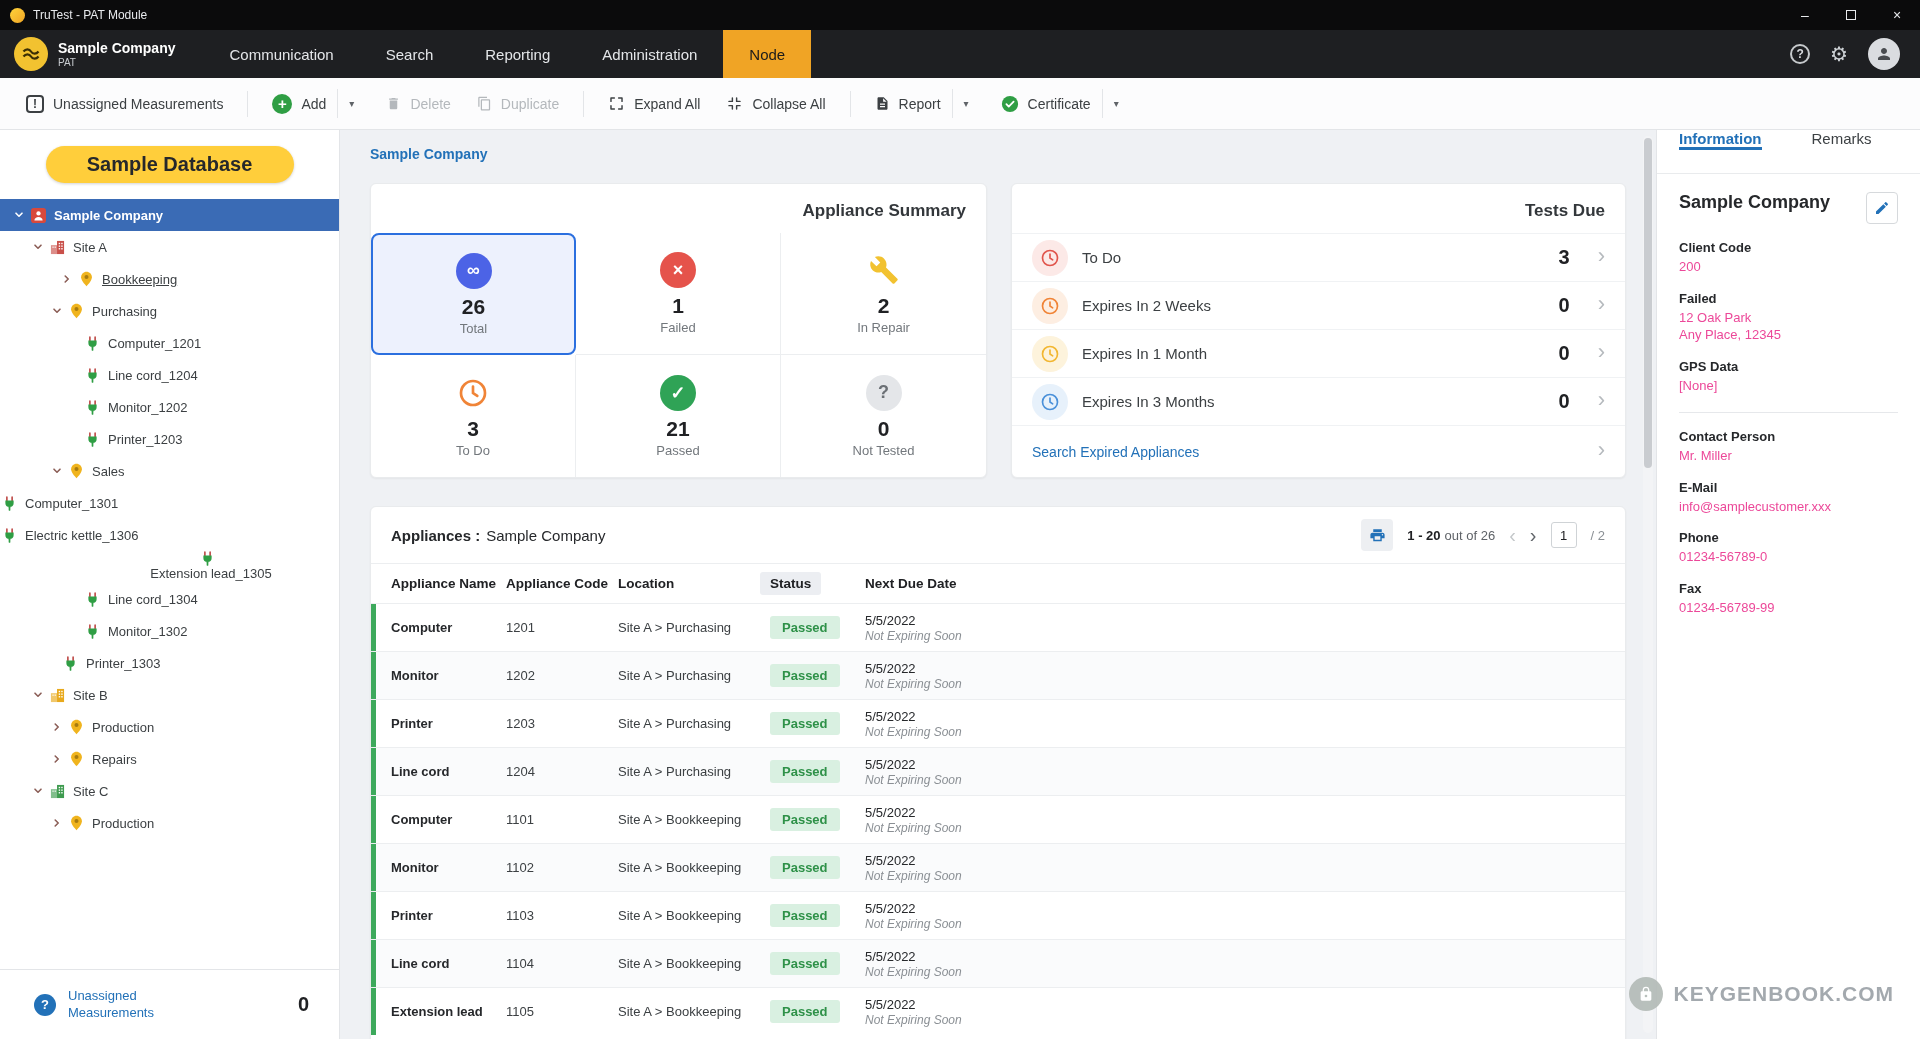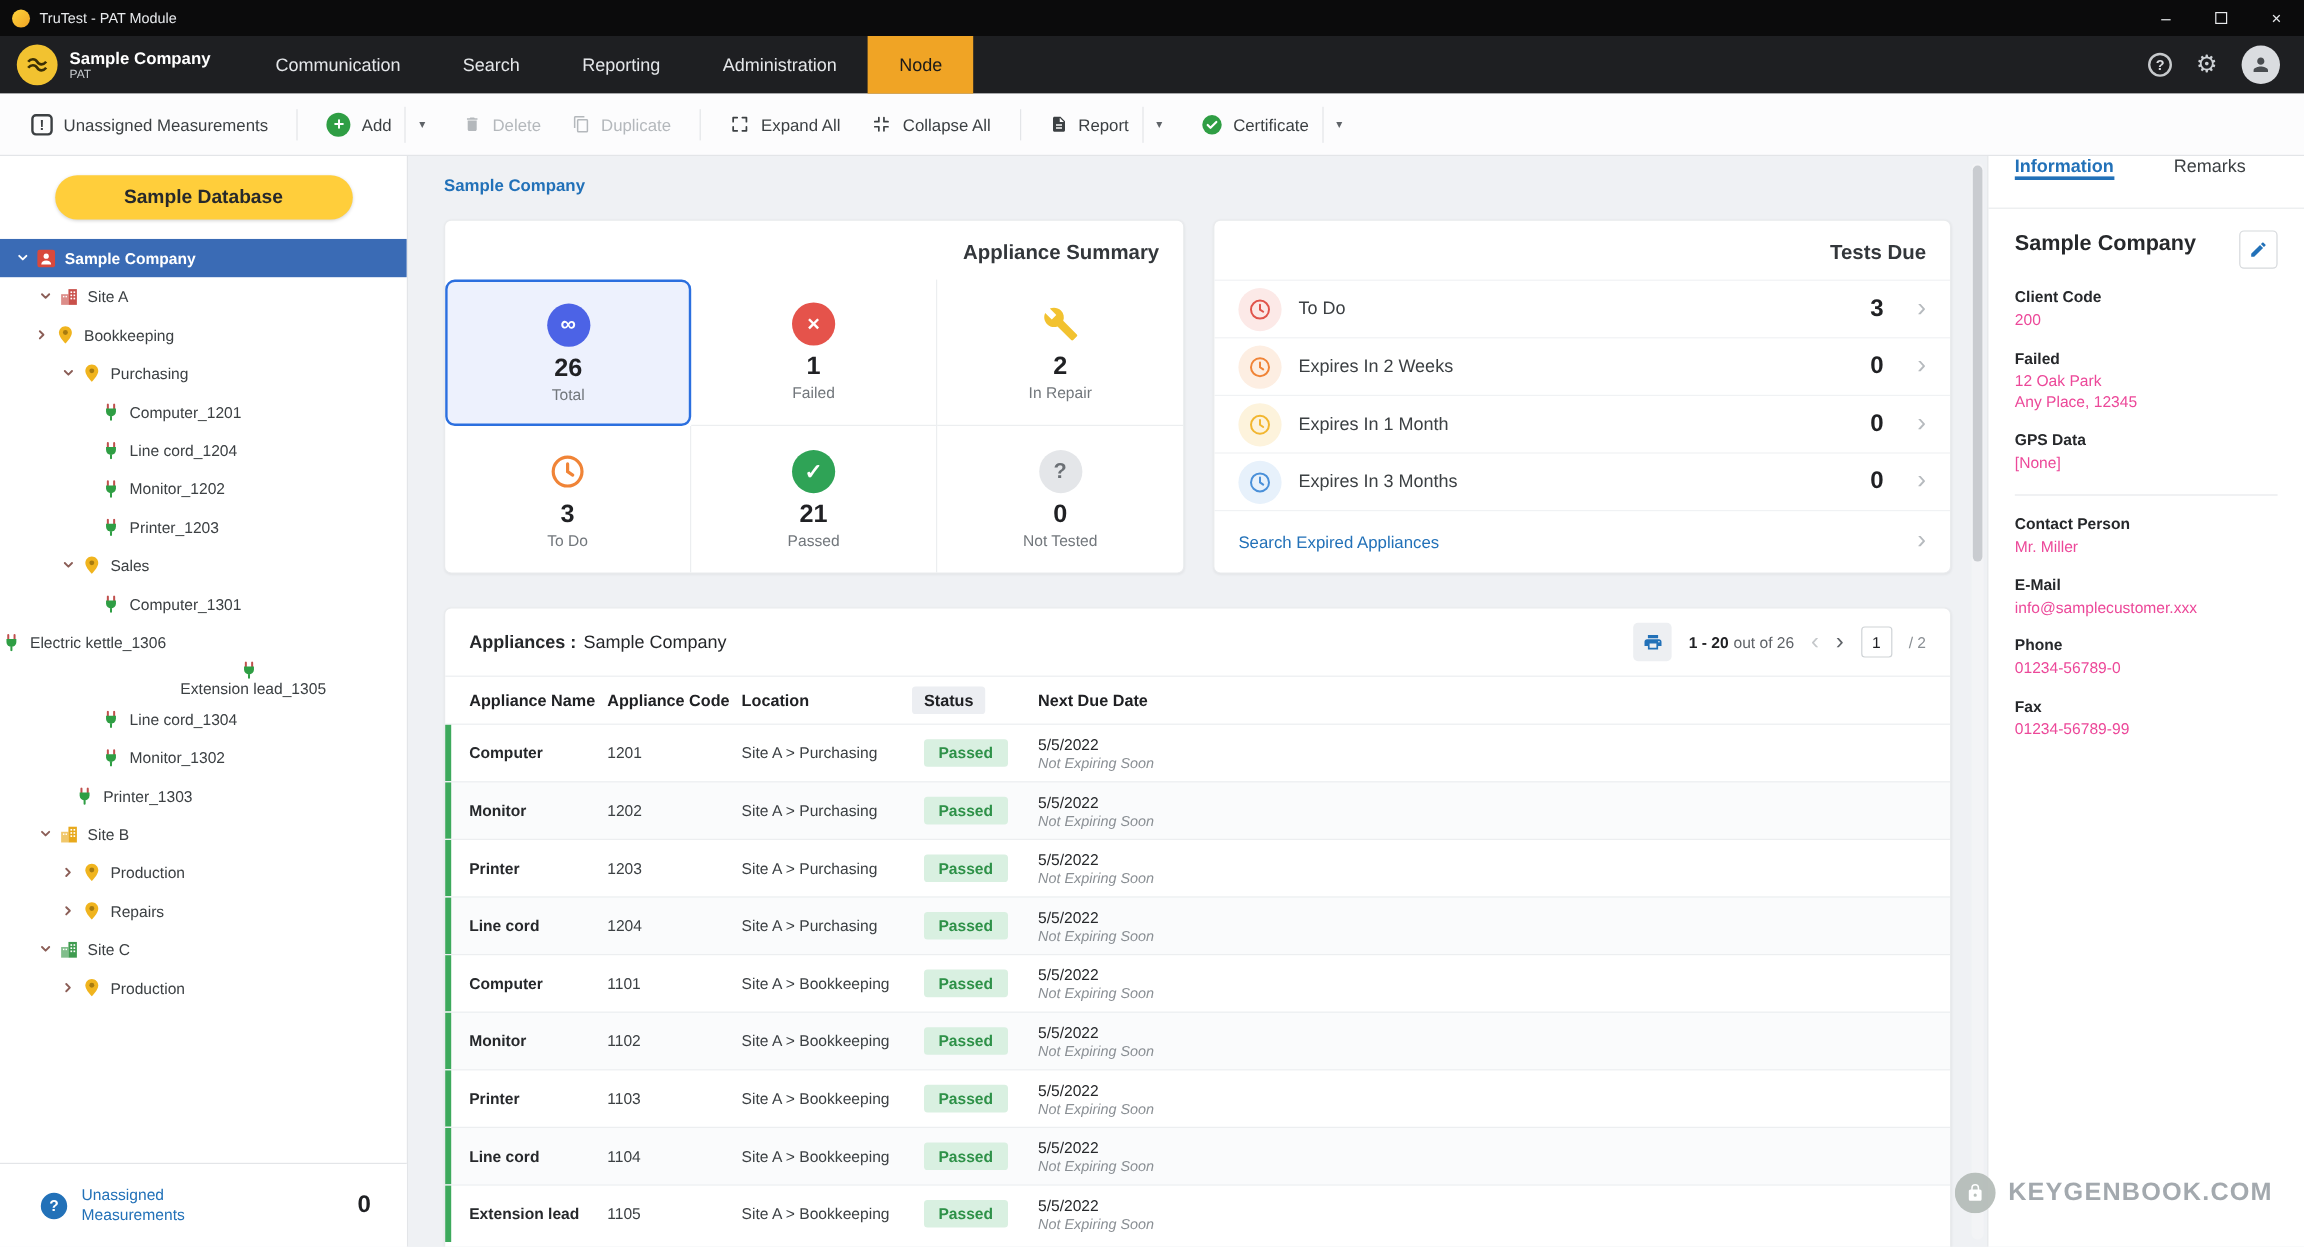--- a/index.html
+++ b/index.html
@@ -41,21 +41,21 @@
   .tsep { width:1px; height:26px; background:#E3E5E8; margin:0 8px; }
   .warn-box { width:18px; height:18px; border:2px solid #3C4043; border-radius:4px; display:inline-flex; align-items:center; justify-content:center; font-size:12px; font-weight:700; color:#3C4043; }
   .add-circle { width:20px; height:20px; border-radius:50%; background:#2F9E44; color:#fff; display:inline-flex; align-items:center; justify-content:center; font-size:15px; font-weight:700; line-height:1; }
   .ticon { display:inline-flex; align-items:center; }
 
   
   .app-body { display:flex; height:909px; }
 
   
   .sidebar { width:340px; background:#fff; border-right:1px solid #E3E5E8; position:relative; display:flex; flex-direction:column; }
-  .db-btn { margin:16px auto 6px; width:248px; height:37px; border:none; border-radius:19px; background:#FFCE3B; font-family:inherit; font-size:16px; font-weight:700; color:#26282B; cursor:pointer; box-shadow:0 1px 3px rgba(0,0,0,.18); }
+  .db-btn { margin:16px auto 6px; width:248px; height:37px; border:none; border-radius:19px; background:#FFCE3B; font-family:inherit; font-size:20px; font-weight:700; color:#26282B; cursor:pointer; box-shadow:0 1px 3px rgba(0,0,0,.18); }
   .tree { margin-top:10px; flex:1; overflow:hidden; padding-bottom:72px; }
   .tree-item { display:flex; align-items:center; height:32px; font-size:13px; color:#3C4043; cursor:pointer; }
   .tree-item.selected { background:#3A6BB5; color:#fff; font-weight:700; }
   .tw-arrow { width:14px; display:inline-flex; justify-content:center; align-items:center; color:#8B5E57; margin-right:3px; }
   .tree-item.selected .tw-arrow { color:#fff; }
   .tw-arrow.right svg { transform:rotate(-90deg); }
   .tw-icon { width:18px; display:inline-flex; justify-content:center; align-items:center; margin-right:7px; }
   .side-footer { position:absolute; bottom:0; left:0; right:0; height:70px; border-top:1px solid #E3E5E8; display:flex; align-items:center; gap:12px; padding:0 30px 0 34px; background:#fff; cursor:pointer; }
   .info-ic { width:22px; height:22px; border-radius:50%; background:#2271B8; color:#fff; display:flex; align-items:center; justify-content:center; font-size:13px; font-weight:700; flex:0 0 auto; }
   .sf-label { color:#2271B8; font-size:13px; line-height:1.25; width:112px; }
@@ -300,21 +300,21 @@
               <rect x="9.3" y="5.8" width="1.5" height="1.5" fill="#fff"></rect>
               <rect x="12" y="5.8" width="1.5" height="1.5" fill="#fff"></rect>
               <rect x="9.3" y="8.6" width="1.5" height="1.5" fill="#fff"></rect>
               <rect x="12" y="8.6" width="1.5" height="1.5" fill="#fff"></rect>
               <rect x="2.6" y="7" width="1.3" height="1.3" fill="#fff"></rect>
               <rect x="4.9" y="7" width="1.3" height="1.3" fill="#fff"></rect>
             </svg>
           </span>
       <span class="tw-label">Site A</span>
     </div>
-        <div class="tree-item" style="padding-left: 28px;">
+        <div class="tree-item" style="padding-left: 60px; text-decoration: underline;">
       <span class="tw-arrow right">
             <svg width="10" height="10" viewBox="0 0 10 10" fill="none">
               <path d="M2 3.2 5 6.2 8 3.2" stroke="currentColor" stroke-width="1.6" stroke-linecap="round" stroke-linejoin="round"></path>
             </svg>
           </span>
       <span class="tw-icon">
             <svg width="13" height="16" viewBox="0 0 14 17">
               <path d="M7 0.8c3.2 0 5.8 2.6 5.8 5.8 0 4.1-5.8 9.6-5.8 9.6S1.2 10.7 1.2 6.6C1.2 3.4 3.8 0.8 7 0.8Z" fill="#F0B41E"></path>
               <circle cx="7" cy="6.4" r="2.2" fill="#A77B10"></circle>
             </svg>
@@ -386,21 +386,21 @@
             </svg>
           </span>
       <span class="tw-icon">
             <svg width="13" height="16" viewBox="0 0 14 17">
               <path d="M7 0.8c3.2 0 5.8 2.6 5.8 5.8 0 4.1-5.8 9.6-5.8 9.6S1.2 10.7 1.2 6.6C1.2 3.4 3.8 0.8 7 0.8Z" fill="#F0B41E"></path>
               <circle cx="7" cy="6.4" r="2.2" fill="#A77B10"></circle>
             </svg>
           </span>
       <span class="tw-label">Sales</span>
     </div>
-        <div class="tree-item" style="padding-left: 83px;">
+        <div class="tree-item" style="">
 
       <span class="tw-icon">
             <svg width="15" height="15" viewBox="0 0 16 16">
               <path d="M5.2 1.2v3.6M10.8 1.2v3.6" stroke="#C0504D" stroke-width="1.8" stroke-linecap="round"></path>
               <path d="M3.6 4.8h8.8v2.6a4.4 4.4 0 0 1-8.8 0Z" fill="#2F9E44"></path>
               <path d="M8 12v2.8" stroke="#2F9E44" stroke-width="1.8" stroke-linecap="round"></path>
             </svg>
           </span>
       <span class="tw-label">Computer_1301</span>
     </div>

